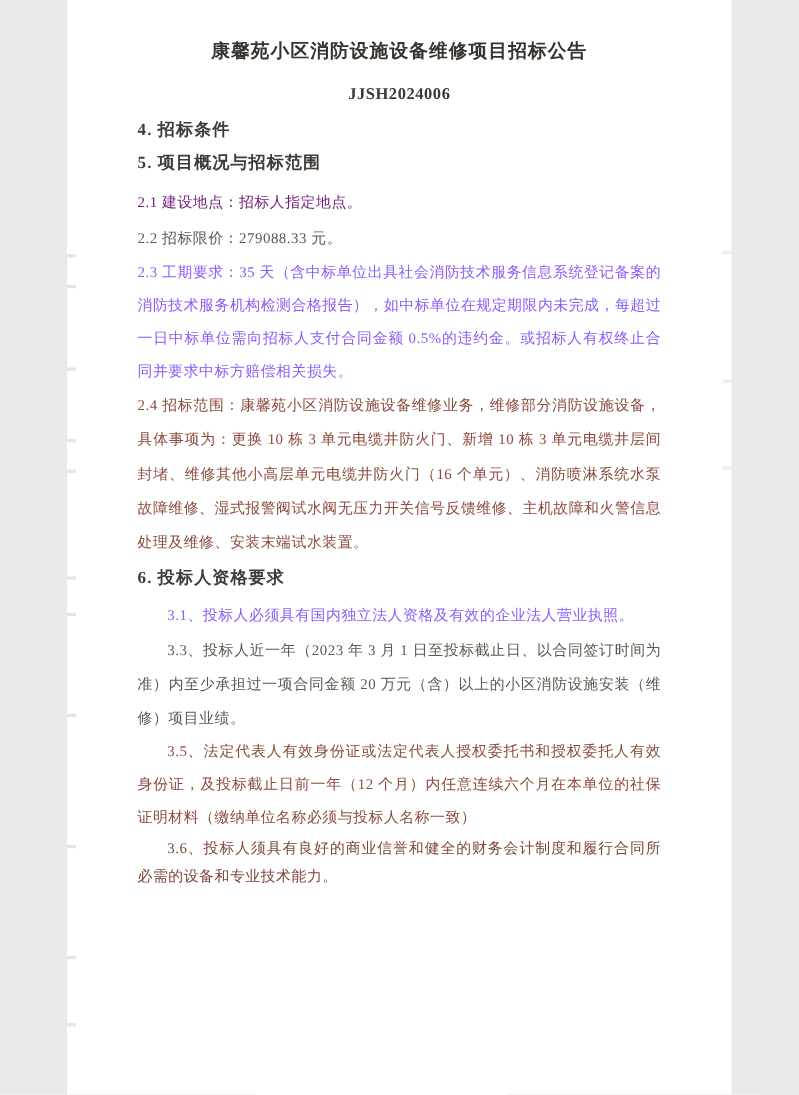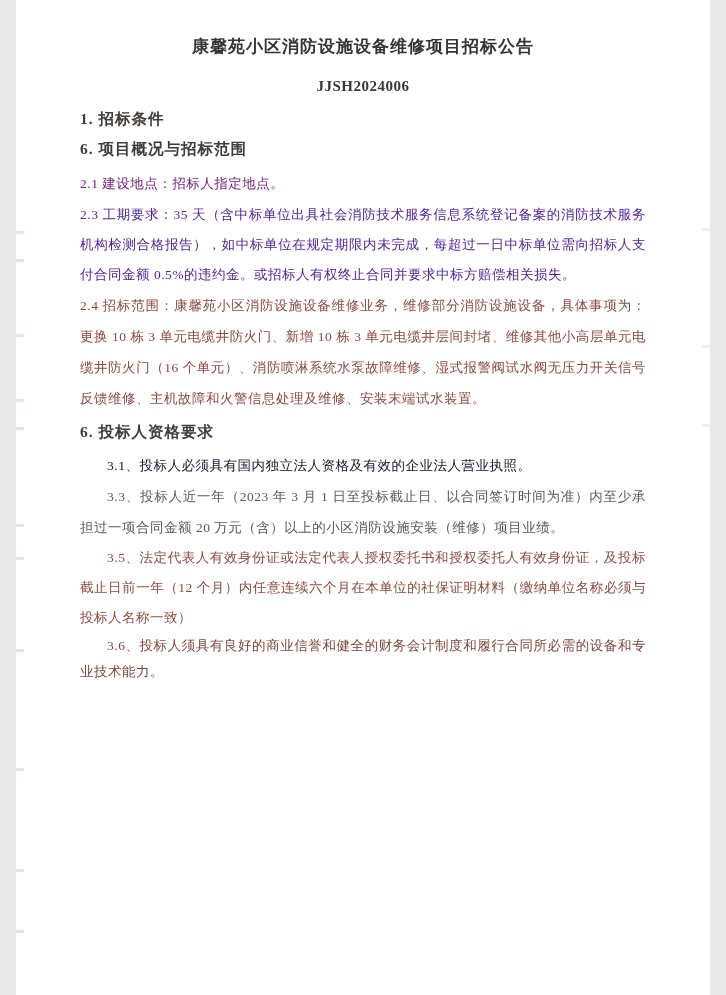--- a/index.html
+++ b/index.html
@@ -1,18 +1,18 @@
 <!DOCTYPE html>
 <html lang="zh"><head>
 <meta charset="utf-8">
 <style>
   html, body { margin: 0; padding: 0; background: #e9e9e9; }
   .page {
     position: relative;
-    width: 694px;
+    width: 604px;
     height: 995px;
     margin: 0 auto;
     background: #ffffff;
     box-sizing: border-box;
     padding: 34px 64px 0 64px;
     font-family: "Liberation Serif", "DejaVu Serif", serif;
     overflow: hidden;
   }
   .doc-title {
     text-align: center;
@@ -45,23 +45,23 @@
     margin: 0;
     text-align: justify;
     letter-spacing: 0.5px;
   }
   .indent { text-indent: 2em; }
 
   
   .p-s1-1   { line-height: 34px; color: #8a4a3c; margin-bottom: 4px; }
   .p-s2-1   { line-height: 33px; color: #701a75; }
   .p-s2-2   { line-height: 33px; color: #5f574f; }
-  .p-s2-3   { line-height: 30px; color: #4c1d95; }
+  .p-s2-3   { line-height: 30px; color: #8b5cf6; }
   .p-s2-4   { line-height: 31px; color: #8a4a3c; margin-bottom: 6px; }
-  .p-s3-1   { line-height: 31px; color: #0f172a; }
+  .p-s3-1   { line-height: 31px; color: #8b5cf6; }
   .p-s3-2   { line-height: 30px; color: #74463c; }
   .p-s3-3   { line-height: 31px; color: #5f574f; }
   .p-s3-4   { line-height: 30px; color: #6e4a40; }
   .p-s3-5   { line-height: 30px; color: #8a4a3c; }
   .p-s3-6   { line-height: 26px; color: #7d4538; }
 
   .sec-heading.h2 { margin-top: 2px; }
   .sec-heading.h3 { margin-top: 4px; }
 
   
@@ -76,24 +76,25 @@
 </style>
 </head>
 <body>
 
 <div class="page">
 
   <h1 class="doc-title">康馨苑小区消防设施设备维修项目招标公告</h1>
 
   <div class="doc-code">JJSH2024006</div>
 
-  <h2 class="sec-heading h1">1. 招标条件</h2>
+  <h2 class="sec-heading h1">4. 招标条件</h2>
 
-  <h2 class="sec-heading h2">6. 项目概况与招标范围</h2>
+  <h2 class="sec-heading h2">5. 项目概况与招标范围</h2>
   <p class="para p-s2-1">2.1 建设地点：招标人指定地点。</p>
+  <p class="para p-s2-2">2.2 招标限价：279088.33 元。</p>
   <p class="para p-s2-3">2.3 工期要求：35 天（含中标单位出具社会消防技术服务信息系统登记备案的消防技术服务机构检测合格报告），如中标单位在规定期限内未完成，每超过一日中标单位需向招标人支付合同金额 0.5%的违约金。或招标人有权终止合同并要求中标方赔偿相关损失。</p>
   <p class="para p-s2-4">2.4 招标范围：康馨苑小区消防设施设备维修业务，维修部分消防设施设备，具体事项为：更换 10 栋 3 单元电缆井防火门、新增 10 栋 3 单元电缆井层间封堵、维修其他小高层单元电缆井防火门（16 个单元）、消防喷淋系统水泵故障维修、湿式报警阀试水阀无压力开关信号反馈维修、主机故障和火警信息处理及维修、安装末端试水装置。</p>
 
   <h2 class="sec-heading h3">6. 投标人资格要求</h2>
   <p class="para indent p-s3-1">3.1、投标人必须具有国内独立法人资格及有效的企业法人营业执照。</p>
   <p class="para indent p-s3-3">3.3、投标人近一年（2023 年 3 月 1 日至投标截止日、以合同签订时间为准）内至少承担过一项合同金额 20 万元（含）以上的小区消防设施安装（维修）项目业绩。</p>
   <p class="para indent p-s3-5">3.5、法定代表人有效身份证或法定代表人授权委托书和授权委托人有效身份证，及投标截止日前一年（12 个月）内任意连续六个月在本单位的社保证明材料（缴纳单位名称必须与投标人名称一致）</p>
   <p class="para indent p-s3-6">3.6、投标人须具有良好的商业信誉和健全的财务会计制度和履行合同所必需的设备和专业技术能力。</p>
 
   <div class="artifact" style="top:231px"></div>

